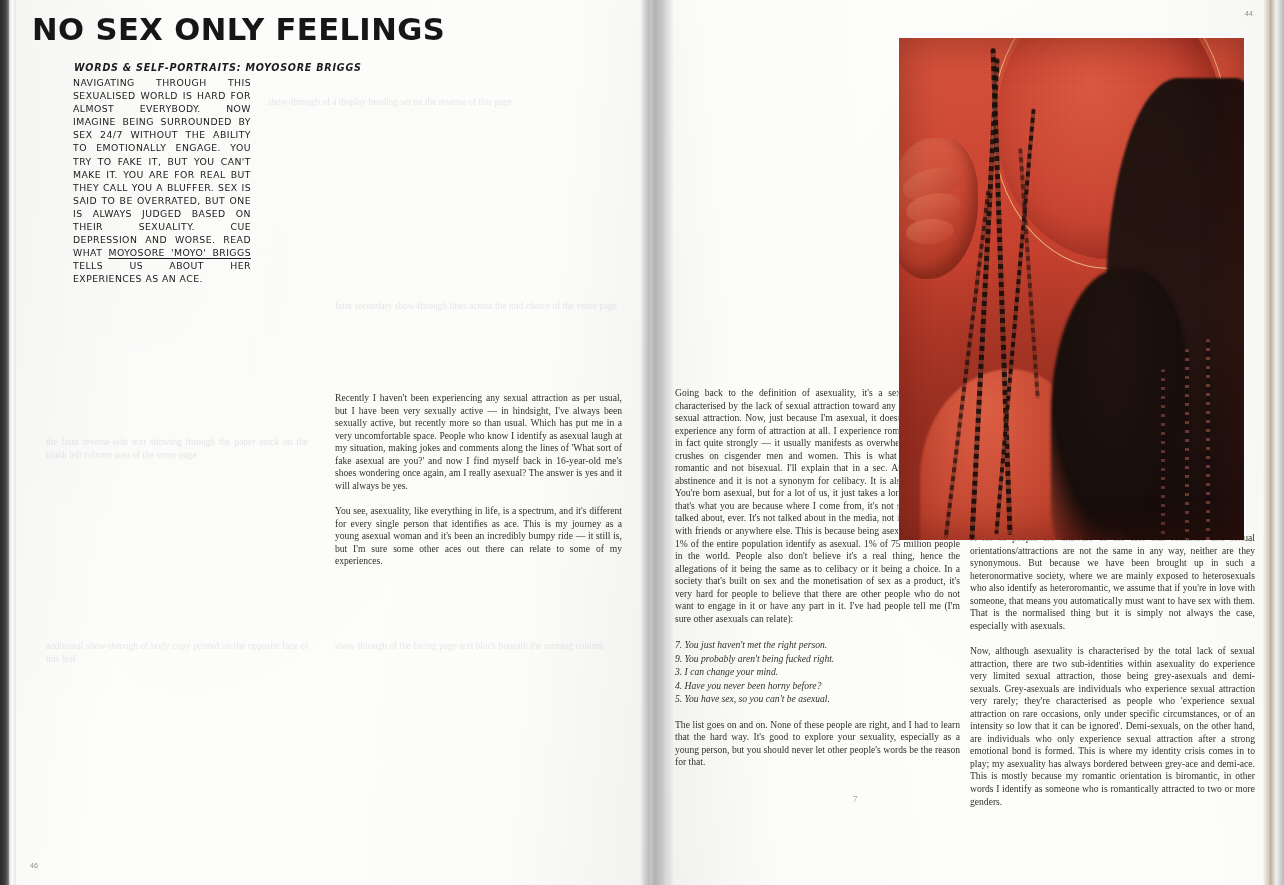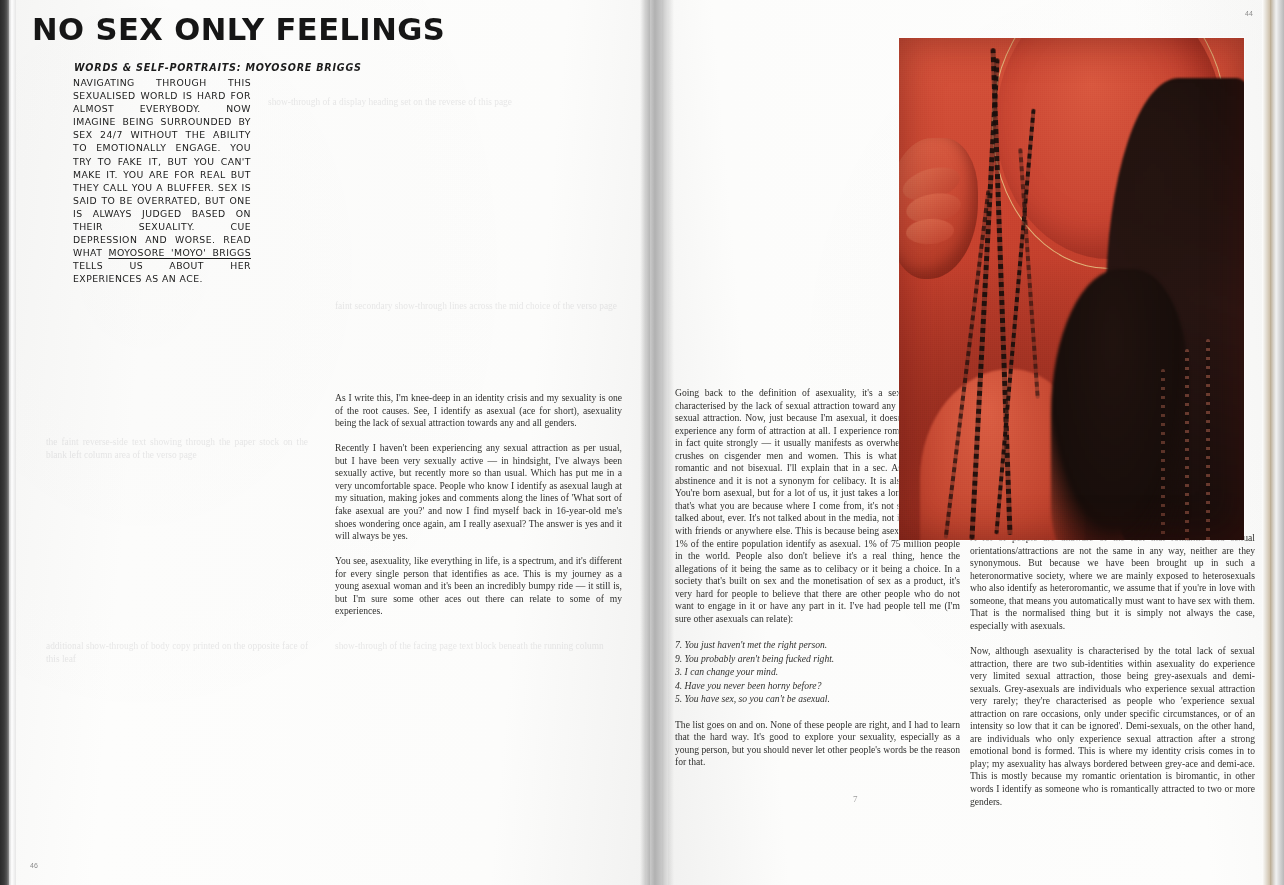--- a/index.html
+++ b/index.html
@@ -308,21 +308,20 @@
   <div class="ghost ghost-b">additional show-through of body copy printed on the opposite face of this leaf</div>
   <div class="ghost ghost-c">show-through of the facing page text block beneath the running column</div>
 
   <h1 class="headline">NO SEX ONLY FEELINGS</h1>
 
   <div class="byline">WORDS &amp; SELF-PORTRAITS: MOYOSORE BRIGGS</div>
 
   <div class="standfirst"><span>NAVIGATING THROUGH THIS SEXUALISED WORLD IS HARD FOR ALMOST EVERYBODY. NOW IMAGINE BEING SURROUNDED BY SEX 24/7 WITHOUT THE ABILITY TO EMOTIONALLY ENGAGE. YOU TRY TO FAKE IT, BUT YOU CAN'T MAKE IT. YOU ARE FOR REAL BUT THEY CALL YOU A BLUFFER. SEX IS SAID TO BE OVERRATED, BUT ONE IS ALWAYS JUDGED BASED ON THEIR SEXUALITY. CUE DEPRESSION AND WORSE. READ WHAT </span><span class="u">MOYOSORE 'MOYO' BRIGGS</span><span> TELLS US ABOUT HER EXPERIENCES AS AN ACE.</span></div>
 
   <div class="col col-left-body">
-    <p>As I write this, I'm knee-deep in an identity crisis and my sexuality is one of the root causes. See, I identify as asexual (ace for short), asexuality being the lack of sexual attraction towards any and all genders.</p>
     <p>Recently I haven't been experiencing any sexual attraction as per usual, but I have been very sexually active — in hindsight, I've always been sexually active, but recently more so than usual. Which has put me in a very uncomfortable space. People who know I identify as asexual laugh at my situation, making jokes and comments along the lines of 'What sort of fake asexual are you?' and now I find myself back in 16-year-old me's shoes wondering once again, am I really asexual? The answer is yes and it will always be yes.</p>
     <p>You see, asexuality, like everything in life, is a spectrum, and it's different for every single person that identifies as ace. This is my journey as a young asexual woman and it's been an incredibly bumpy ride — it still is, but I'm sure some other aces out there can relate to some of my experiences.</p>
   </div>
 
 
   <div class="corner-mark cm-bl">46</div>
 
   <div class="col col-r1">
     <p>Going back to the definition of asexuality, it's a sexual orientation characterised by the lack of sexual attraction toward any gender. Lack of sexual attraction. Now, just because I'm asexual, it doesn't mean I don't experience any form of attraction at all. I experience romantic attraction, in fact quite strongly — it usually manifests as overwhelmingly intense crushes on cisgender men and women. This is what makes me bi-romantic and not bisexual. I'll explain that in a sec. Asexuality is not abstinence and it is not a synonym for celibacy. It is also not a choice. You're born asexual, but for a lot of us, it just takes a long time to know that's what you are because where I come from, it's not something that's talked about, ever. It's not talked about in the media, not in conversations with friends or anywhere else. This is because being asexual is rare, only 1% of the entire population identify as asexual. 1% of 75 million people in the world. People also don't believe it's a real thing, hence the allegations of it being the same as to celibacy or it being a choice. In a society that's built on sex and the monetisation of sex as a product, it's very hard for people to believe that there are other people who do not want to engage in it or have any part in it. I've had people tell me (I'm sure other asexuals can relate):</p>
     <div class="numlist">

